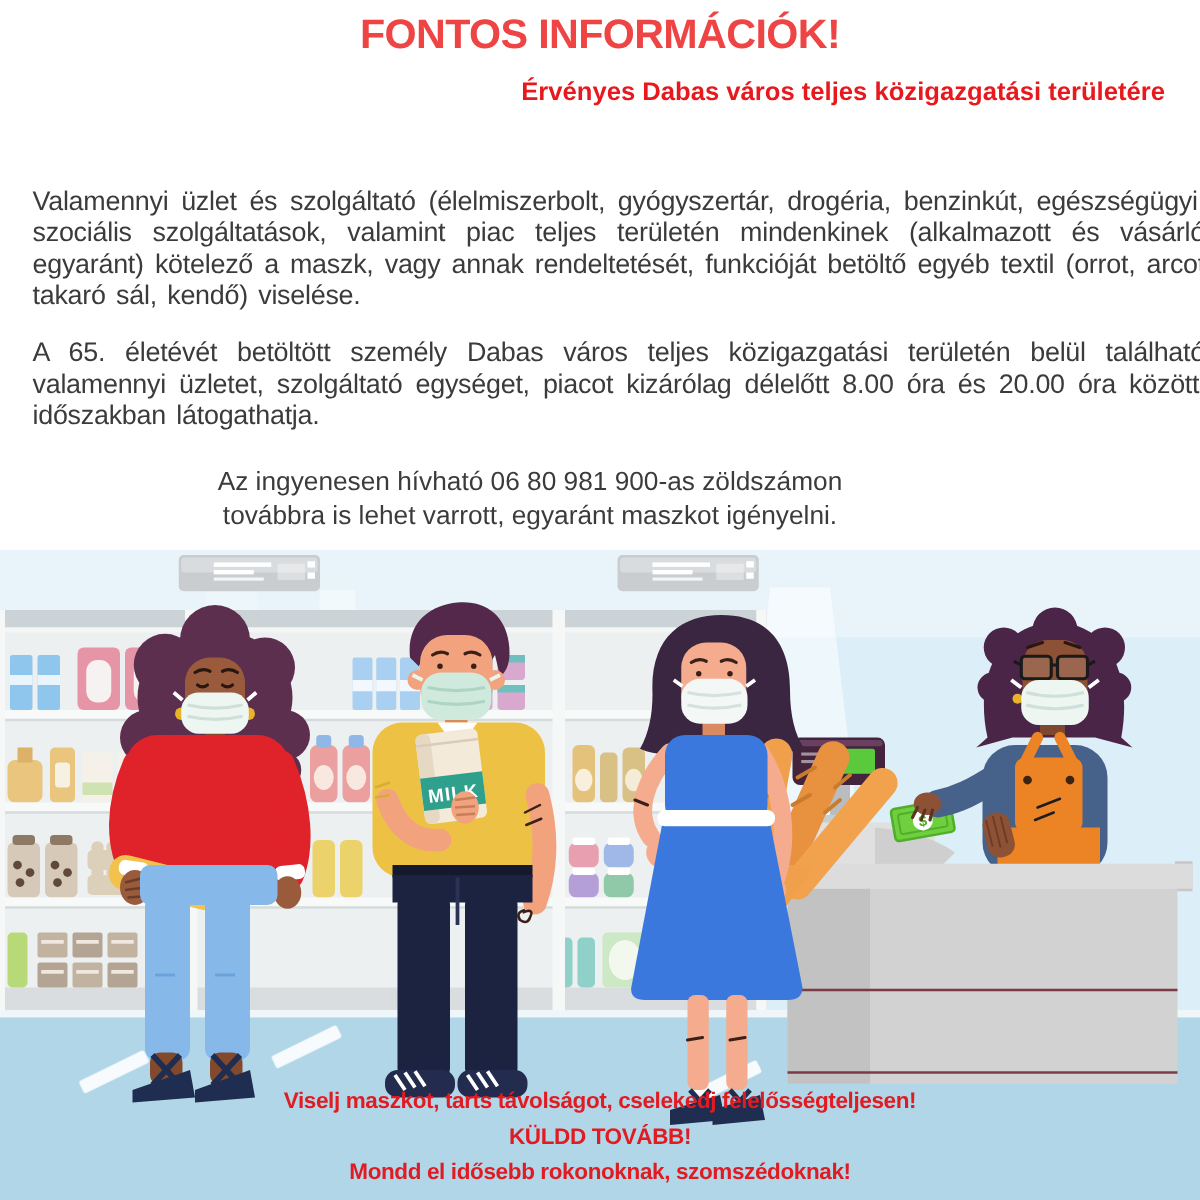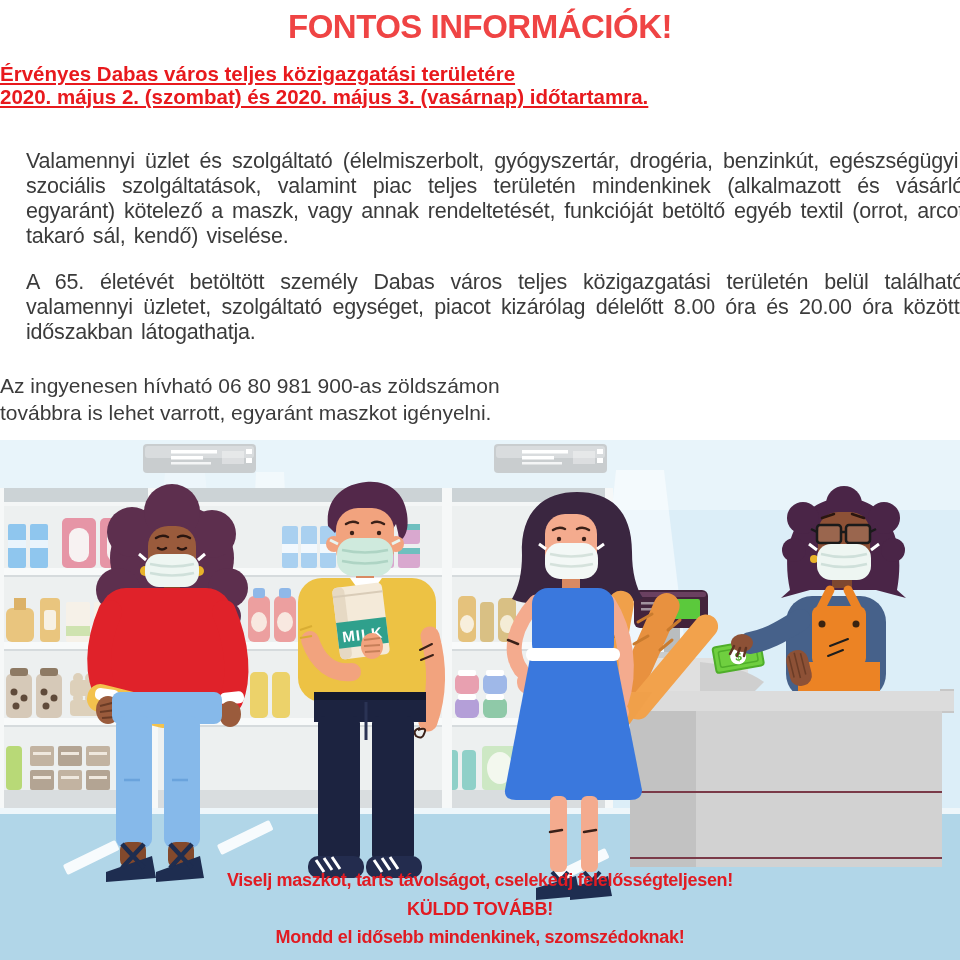--- a/index.html
+++ b/index.html
@@ -1,41 +1,40 @@
 <!DOCTYPE html>
 <html><head>
 <meta charset="utf-8">
 <style>
   html,body{margin:0;padding:0;background:#ffffff;}
   .page{position:relative;width:960px;height:960px;background:#ffffff;overflow:hidden;
         font-family:"Liberation Sans",sans-serif;}
   .title{position:absolute;top:8px;left:0;width:960px;text-align:center;
          font-size:33px;font-weight:bold;color:#ef4444;letter-spacing:-0.5px;}
-  .subtitle{position:absolute;top:62px;left:0;width:932px;text-align:left;
-         font-size:20.5px;font-weight:bold;color:#e8191d;line-height:23px;text-decoration:underline;}
+  .subtitle{position:absolute;top:62px;left:0;width:932px;text-align:right;
+         font-size:20.5px;font-weight:bold;color:#e8191d;line-height:23px;}
   .para{position:absolute;left:10px;width:938px;margin:16px;text-align:justify;
         font-size:21.5px;line-height:25px;color:#3b3b3b;word-spacing:2.5px;letter-spacing:-0.2px;}
   .p1{top:133px;}
   .p2{top:254px;}
-  .hotline{position:absolute;top:372px;left:0;width:848px;text-align:left;
+  .hotline{position:absolute;top:372px;left:0;width:848px;text-align:center;
         font-size:21px;line-height:27px;color:#3b3b3b;}
   .footer{position:absolute;top:866px;left:0;width:960px;text-align:center;
         font-size:18px;font-weight:bold;color:#e11b22;line-height:28.5px;letter-spacing:-0.3px;z-index:5;}
   svg.scene{position:absolute;top:440px;left:0;}
 </style>
 </head>
 <body>
 
 <div class="page">
 
   <div class="title">FONTOS INFORMÁCIÓK!</div>
 
   <div class="subtitle">
     <div>Érvényes Dabas város teljes közigazgatási területére</div>
-    <div>2020. május 2. (szombat) és 2020. május 3. (vasárnap) időtartamra.</div>
   </div>
 
   <p class="para p1">Valamennyi üzlet és szolgáltató (élelmiszerbolt, gyógyszertár, drogéria, benzinkút, egészségügyi, szociális szolgáltatások, valamint piac teljes területén mindenkinek (alkalmazott és vásárló egyaránt) kötelező a maszk, vagy annak rendeltetését, funkcióját betöltő egyéb textil (orrot, arcot takaró sál, kendő) viselése.</p>
   <p class="para p2">A 65. életévét betöltött személy Dabas város teljes közigazgatási területén belül található valamennyi üzletet, szolgáltató egységet, piacot kizárólag délelőtt 8.00 óra és 20.00 óra közötti időszakban látogathatja.</p>
 
   <div class="hotline">
     <div>Az ingyenesen hívható 06 80 981 900-as zöldszámon</div>
     <div>továbbra is lehet varrott, egyaránt maszkot igényelni.</div>
   </div>
 
@@ -426,16 +425,16 @@
         <polygon points="570,448 608,436 612,456 570,460"></polygon>
         <path d="M552,432 L568,450 M568,432 L552,450" stroke="#1e2d50" stroke-width="4" fill="none"></path>
         <path d="M584,432 L600,450 M600,432 L584,450" stroke="#1e2d50" stroke-width="4" fill="none"></path>
       </g>
     </g>
   </svg>
 
   <div class="footer">
     <div>Viselj maszkot, tarts távolságot, cselekedj felelősségteljesen!</div>
     <div>KÜLDD TOVÁBB!</div>
-    <div>Mondd el idősebb mindenkinek, szomszédoknak!</div>
+    <div>Mondd el idősebb rokonoknak, szomszédoknak!</div>
   </div>
 
 </div>
 
 </body></html>

